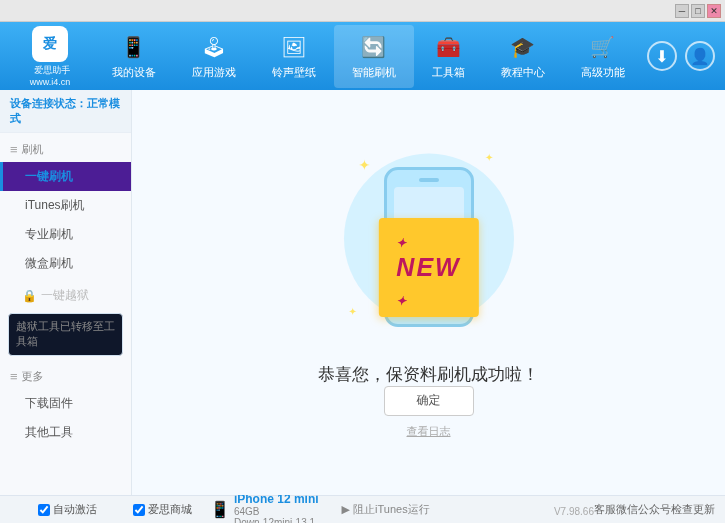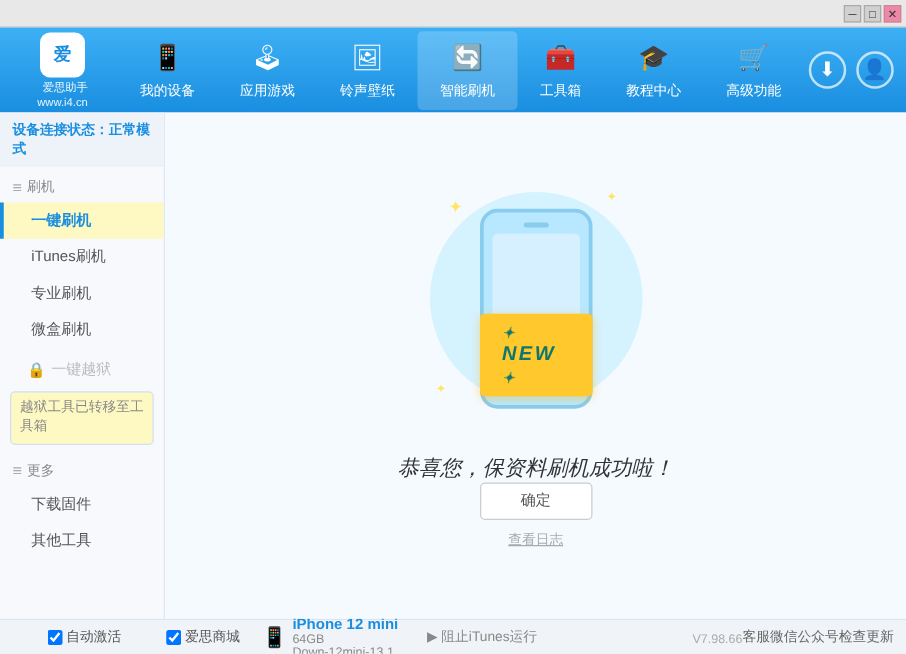--- a/index.html
+++ b/index.html
@@ -158,37 +158,37 @@
       color: #aaa;
     }
     .sidebar-item {
       padding: 6px 10px 6px 22px;
       font-size: 12px;
       color: #555;
       cursor: pointer;
       border-left: 3px solid transparent;
     }
     .sidebar-item.active {
-      background: #fef9c3;
+      background: #4c1d95;
       color: #1a8ee0;
       border-left: 3px solid #1a8ee0;
       font-weight: bold;
     }
     .sidebar-disabled {
       color: #bbb;
       cursor: default;
       padding: 5px 10px 5px 22px;
       font-size: 12px;
       display: flex;
       align-items: center;
       gap: 4px;
     }
     .sidebar-notice {
       margin: 4px 8px;
-      background: #fef9c3;
+      background: #0f172a;
       border: 1px solid #d0e0ef;
       border-radius: 4px;
       padding: 5px 7px;
       font-size: 11px;
       color: #888;
       line-height: 1.4;
     }
 
     
     .content {
@@ -246,43 +246,42 @@
     .sparkle1 { top: 10px; left: 20px; }
     .sparkle2 { top: 5px; right: 25px; font-size: 10px; }
     .sparkle3 { bottom: 30px; left: 10px; font-size: 10px; }
     
     .new-ribbon {
       position: absolute;
       bottom: 30px;
       left: 50%;
       transform: translateX(-50%);
       background: #ffc82c;
-      color: #0f766e;
-      font-size: 16px;
+      color: #be185d;
+      font-size: 25px;
       font-weight: bold;
       padding: 6px 18px;
       border-radius: 4px;
       font-style: italic;
       letter-spacing: 2px;
       box-shadow: 0 2px 8px rgba(255,180,0,0.4);
       margin-top: 13px;
     }
     .new-ribbon::before {
       content: '✦ ';
       font-size: 12px;
     }
     .new-ribbon::after {
       content: ' ✦';
       font-size: 12px;
     }
     .success-text {
       font-size: 17px;
       color: #333;
       font-weight: 500;
-      font-style: italic;
     }
     .confirm-btn {
       width: 90px;
       height: 30px;
       border: 1px solid #ccc;
       background: white;
       border-radius: 4px;
       cursor: pointer;
       font-size: 12px;
       color: #555;

